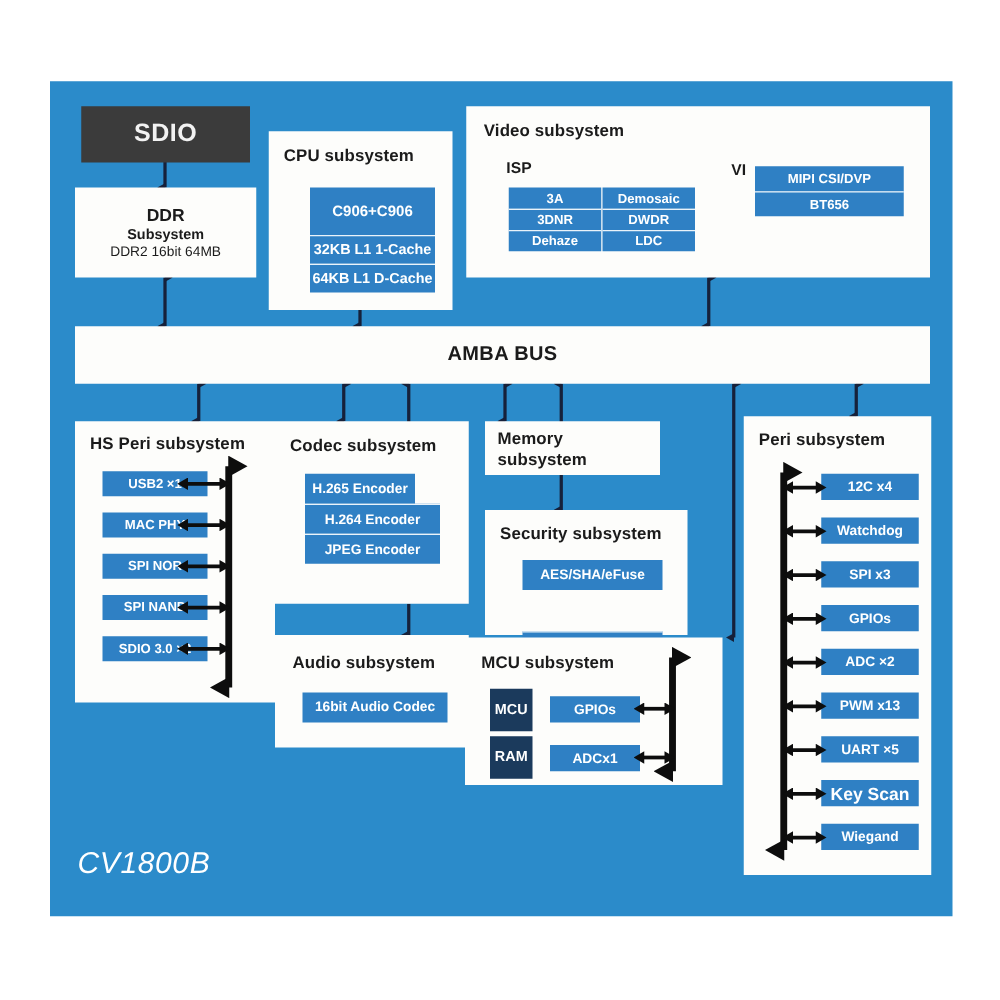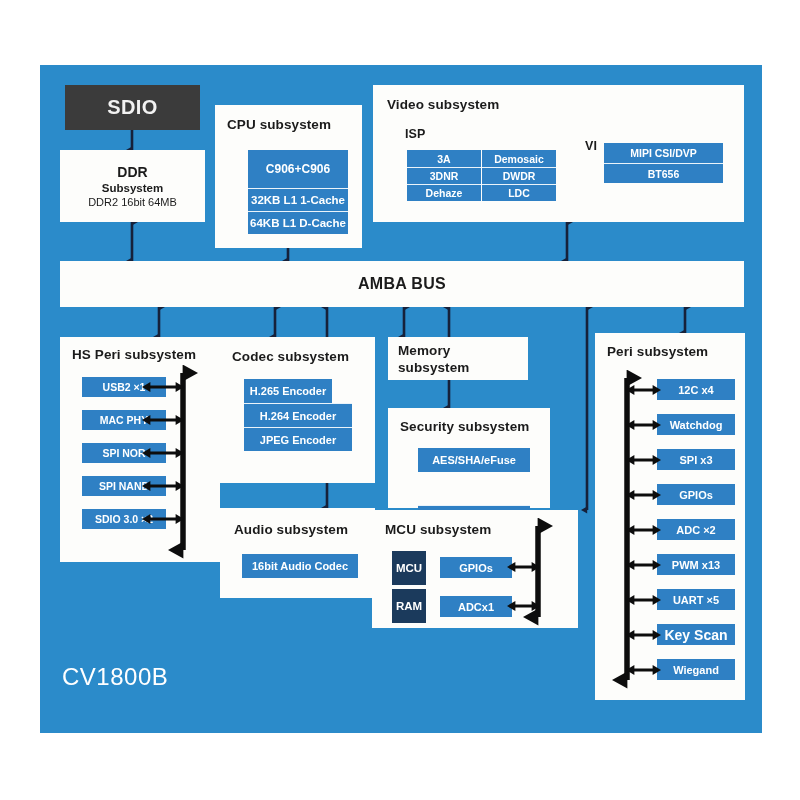--- a/index.html
+++ b/index.html
@@ -208,21 +208,21 @@
       <div class="panel" style="left:22px; top:35px; width:172px; height:90px; background:#fdfdfb;">
         <div class="panel-title" style="left:10px; top:7px; font-size:12.5px;">ISP</div>
         <div class="chip" style="left:12px; top:30px; width:74px; height:17px; font-size:10.5px;">3A</div>
         <div class="chip sep" style="left:12px; top:47px; width:74px; height:17px; font-size:10.5px;">3DNR</div>
         <div class="chip sep" style="left:12px; top:64px; width:74px; height:17px; font-size:10.5px;">Dehaze</div>
         <div class="chip" style="left:87px; top:30px; width:74px; height:17px; font-size:10.5px;">Demosaic</div>
         <div class="chip sep" style="left:87px; top:47px; width:74px; height:17px; font-size:10.5px;">DWDR</div>
         <div class="chip sep" style="left:87px; top:64px; width:74px; height:17px; font-size:10.5px;">LDC</div>
       </div>
 
-      <div class="panel" style="left:203px; top:48px; width:155px; height:65px; background:#fdfdfb;">
+      <div class="panel" style="left:203px; top:38px; width:155px; height:65px; background:#fdfdfb;">
         <div class="panel-title" style="left:9px; top:6px; font-size:12.5px;">VI</div>
         <div class="chip" style="left:28px; top:10px; width:119px; height:20px; font-size:10.5px;">MIPI CSI/DVP</div>
         <div class="chip sep" style="left:28px; top:30px; width:119px; height:20px; font-size:10.5px;">BT656</div>
       </div>
     </div>
 
     <div id="amba-bus" style="left:20px; top:196px; width:684px; height:46px;">AMBA BUS</div>
 
     <div class="panel" style="left:20px; top:272px; width:160px; height:225px;">
       <div class="panel-title" style="left:12px; top:10px;">HS Peri subsystem</div>
@@ -322,16 +322,16 @@
 
       <g stroke="#0d0d0d" stroke-width="5.5" fill="none">
         <line x1="498" y1="461" x2="498" y2="552" marker-start="url(#thU)" marker-end="url(#thD)"></line>
       </g>
       <g stroke="#0d0d0d" stroke-width="3" fill="none">
         <line x1="475" y1="502" x2="492" y2="502" marker-start="url(#smL)" marker-end="url(#smR)"></line>
         <line x1="475" y1="541" x2="492" y2="541" marker-start="url(#smL)" marker-end="url(#smR)"></line>
       </g>
     </svg>
 
-    <div id="chip-label" style="left:22px; top:598px;">CV1800B</div>
+    <div id="chip-label" style="left:22px; top:612px;font-style:italic;">CV1800B</div>
 
   </div>
 </div>
 
 </body></html>

